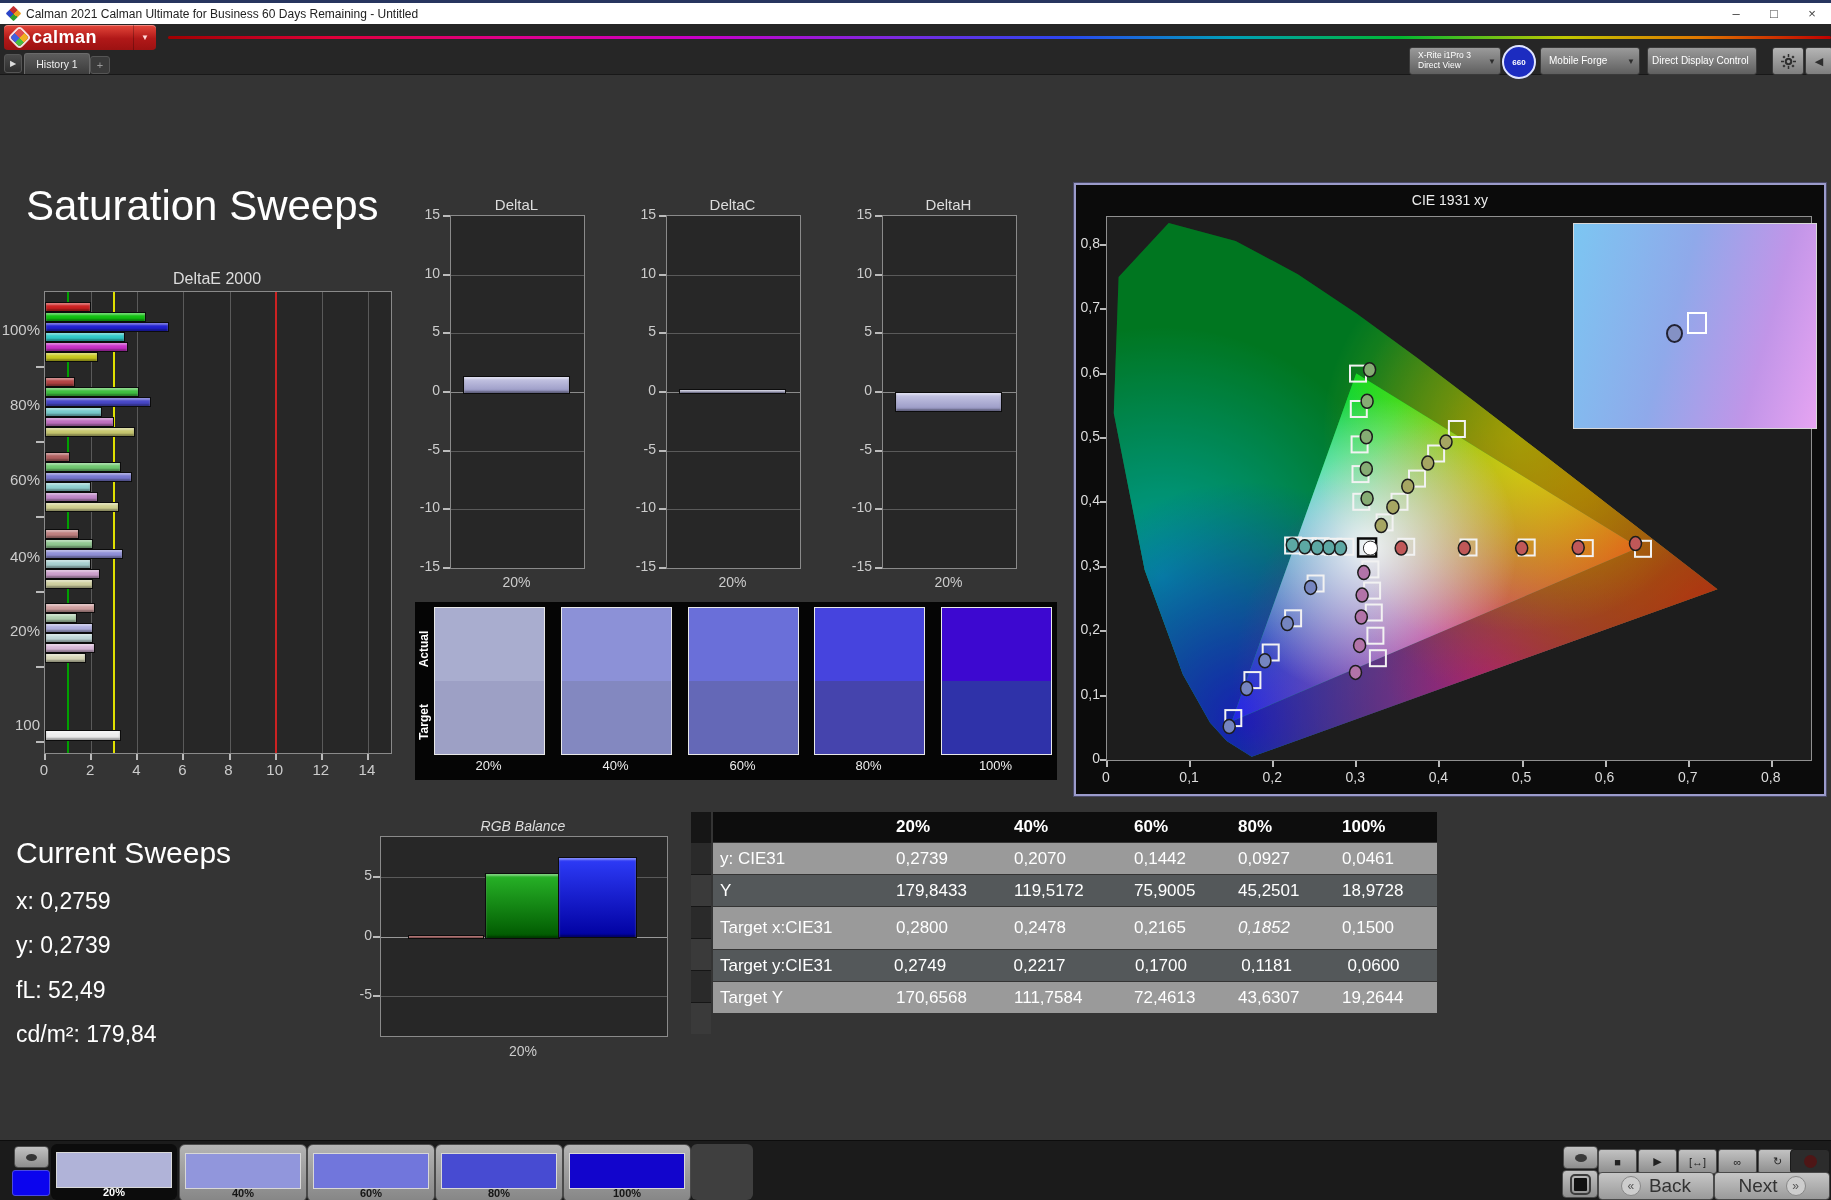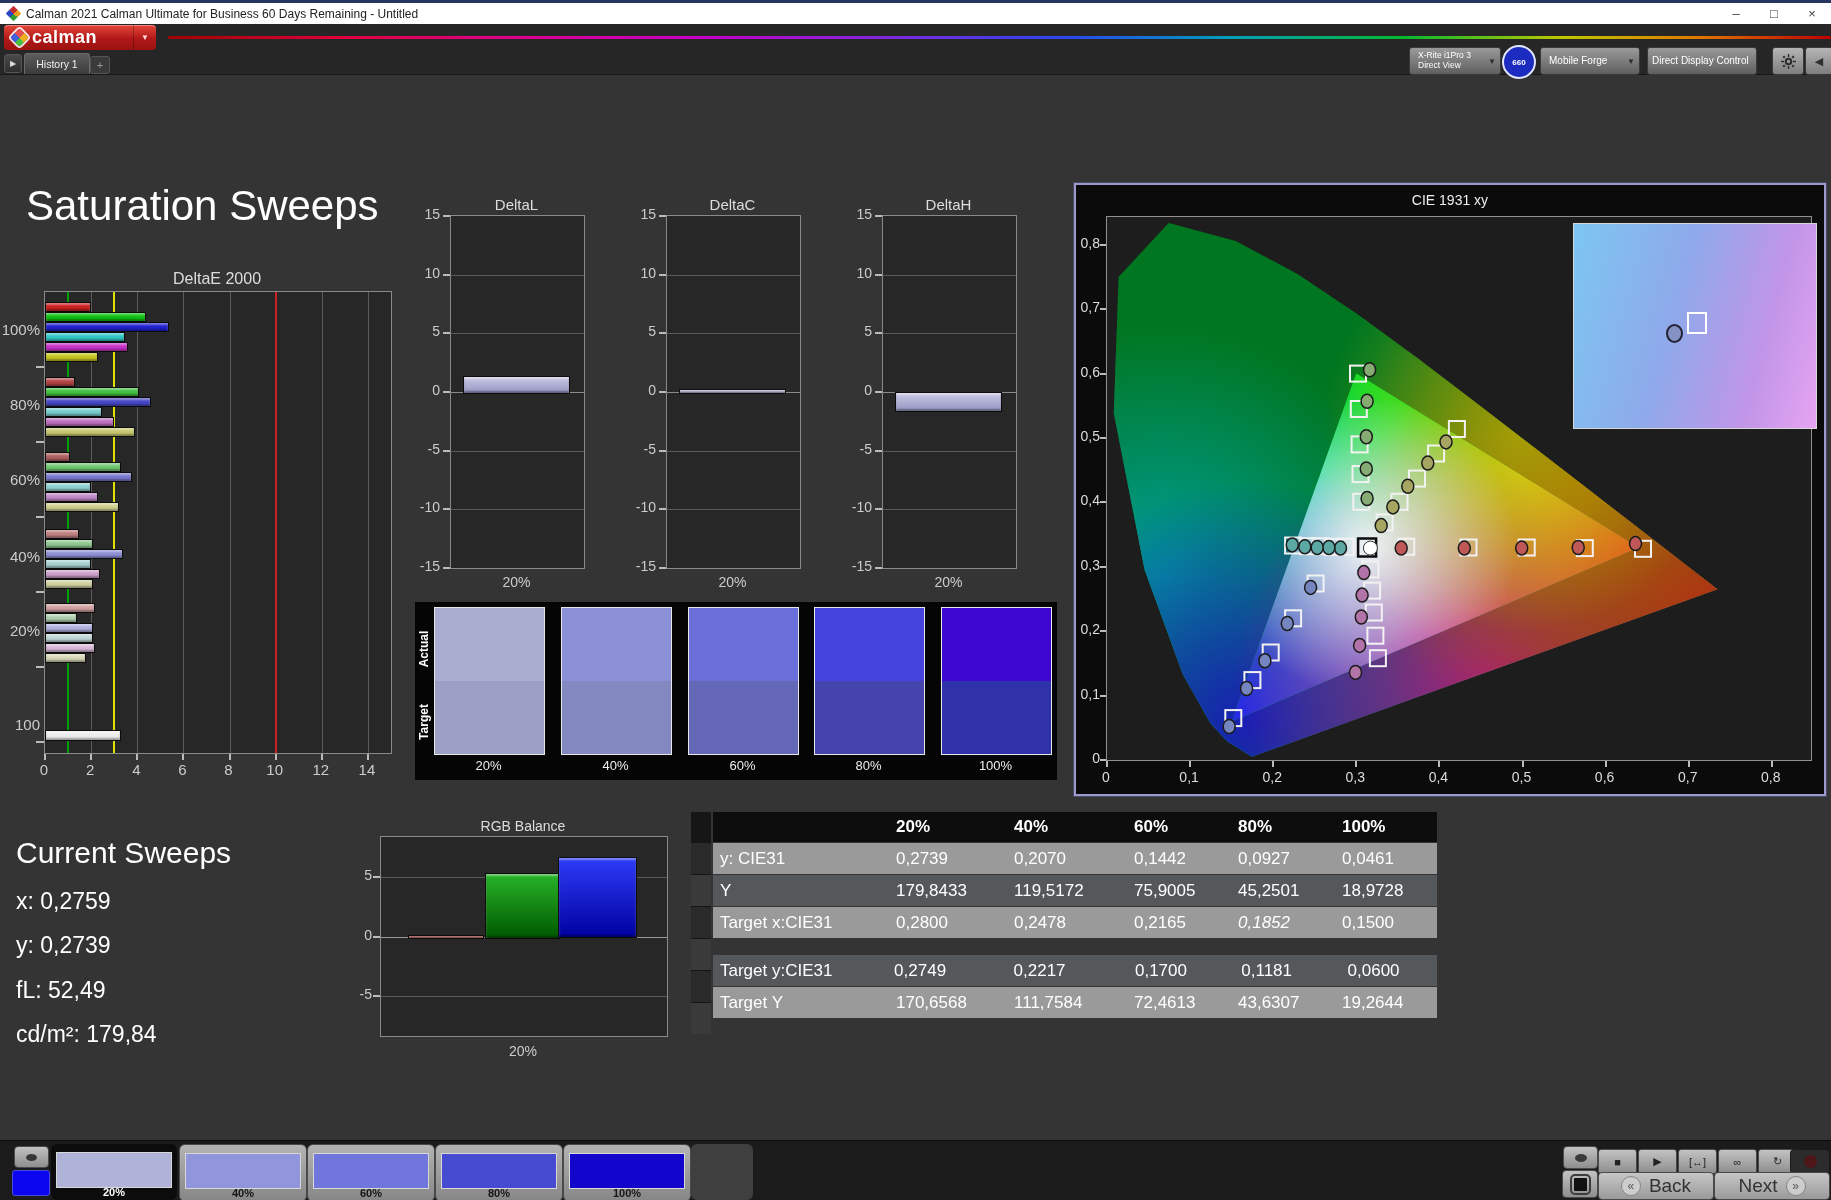--- a/index.html
+++ b/index.html
@@ -525,21 +525,21 @@
   </div>
 
   <div class="cr-title">Current Sweeps</div>
   <div id="cr-lines">
       <div class="cr-line" style="top: 888px;">x: 0,2759</div>
       <div class="cr-line" style="top: 932px;">y: 0,2739</div>
       <div class="cr-line" style="top: 977px;">fL: 52,49</div>
       <div class="cr-line" style="top: 1021px;">cd/m²: 179,84</div>
     </div>
 
-  <div class="chart-title" style="left:380px;top:818px;width:286px;font-size:14px;">RGB Balance</div>
+  <div class="chart-title" style="left:380px;top:818px;width:286px;font-size:14px;font-style:italic;">RGB Balance</div>
   <div class="plot" id="rgb-plot" style="left:380px;top:836px;width:286px;height:199px;">
       <div class="grid-h" style="top: 39.6px; background: rgb(90, 90, 90);"></div>
       <div class="grid-h" style="top: 99.5px; background: rgb(153, 153, 153);"></div>
       <div class="grid-h" style="top: 159.4px; background: rgb(90, 90, 90);"></div>
       <div class="bar" style="left: 27px; top: 98px; width: 74px; height: 1.5px; background: linear-gradient(rgb(184, 48, 48), rgb(112, 16, 16));"></div>
       <div class="bar" style="left: 104px; top: 36px; width: 73px; height: 63.5px; background: linear-gradient(rgb(40, 180, 40), rgb(0, 88, 0));"></div>
       <div class="bar" style="left: 177px; top: 20.4px; width: 77px; height: 79.1px; background: linear-gradient(rgb(46, 60, 248), rgb(0, 0, 160));"></div>
     </div>
   <div id="rgb-ext">
       <div class="tick" style="left: 373px; top: 875.6px; width: 7px; height: 2px;"></div>
@@ -577,29 +577,29 @@
         <div class="tblcell" style="width: 102px;">0,0461</div>
       </div>
       <div class="tblrow" style="height: 31px; background: rgb(84, 88, 90); margin-top: 1px;">
         <div class="tblcell" style="width: 176px;">Y</div>
         <div class="tblcell" style="width: 118px;">179,8433</div>
         <div class="tblcell" style="width: 120px;">119,5172</div>
         <div class="tblcell" style="width: 104px;">75,9005</div>
         <div class="tblcell" style="width: 104px;">45,2501</div>
         <div class="tblcell" style="width: 102px;">18,9728</div>
       </div>
-      <div class="tblrow" style="height: 31px; background: rgb(154, 154, 154); margin-top: 1px;">
+      <div class="tblrow" style="height: 42px; background: rgb(154, 154, 154); margin-top: 1px;">
         <div class="tblcell" style="width: 176px;">Target x:CIE31</div>
         <div class="tblcell" style="width: 118px;">0,2800</div>
         <div class="tblcell" style="width: 120px;">0,2478</div>
         <div class="tblcell" style="width: 104px;">0,2165</div>
         <div class="tblcell" style="width: 104px; font-style: italic;">0,1852</div>
         <div class="tblcell" style="width: 102px;">0,1500</div>
       </div>
-      <div class="tblrow" style="height: 31px; background: rgb(84, 88, 90); margin-top: 17px; gap: 8px;">
+      <div class="tblrow" style="height: 31px; background: rgb(84, 88, 90); margin-top: 1px; gap: 8px;">
         <div class="tblcell" style="width: 176px;">Target y:CIE31</div>
         <div class="tblcell" style="width: 118px;">0,2749</div>
         <div class="tblcell" style="width: 120px;">0,2217</div>
         <div class="tblcell" style="width: 104px;">0,1700</div>
         <div class="tblcell" style="width: 104px;">0,1181</div>
         <div class="tblcell" style="width: 102px;">0,0600</div>
       </div>
       <div class="tblrow" style="height: 31px; background: rgb(154, 154, 154); margin-top: 1px;">
         <div class="tblcell" style="width: 176px;">Target Y</div>
         <div class="tblcell" style="width: 118px;">170,6568</div>

